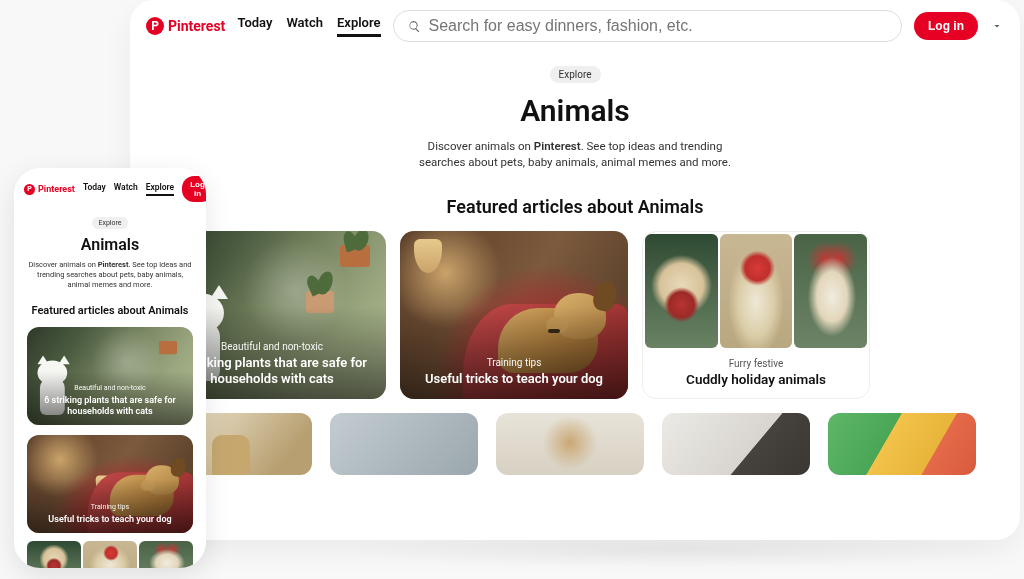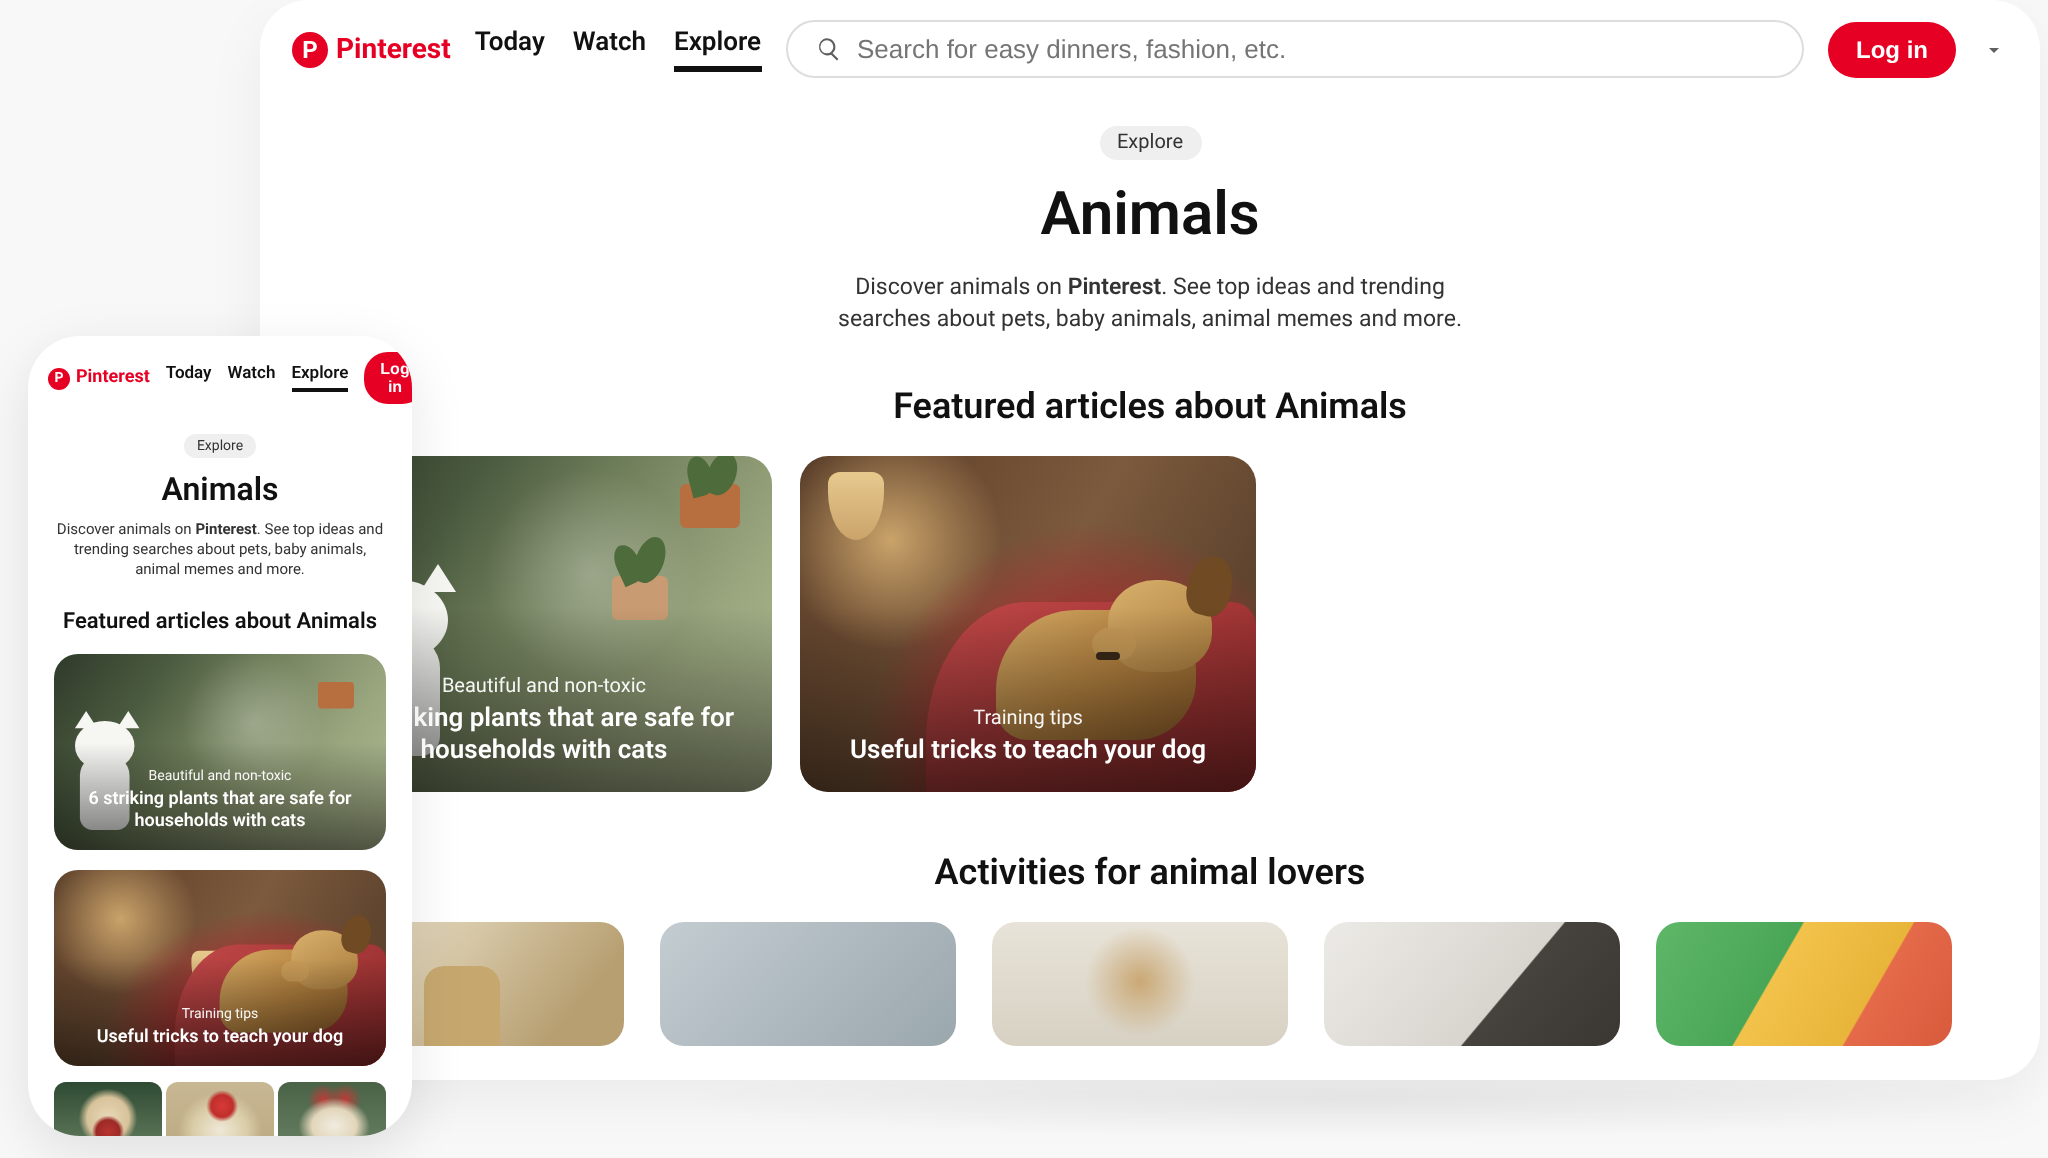--- a/index.html
+++ b/index.html
@@ -50,21 +50,21 @@
     flex:1;
     display:flex; align-items:center;
     border:1px solid #ddd;
     border-radius:24px;
     padding:6px 14px;
     gap:8px;
     color:#5f5f5f;
     font-size:12px;
   }
   .d-search svg { width:13px; height:13px; fill:#5f5f5f; }
-  .d-search input { border:none; outline:none; flex:1; font-size:13px; background:transparent; }
+  .d-search input { border:none; outline:none; flex:1; font-size:16px; background:transparent; }
   .d-login {
     background:#e60023; color:#fff; border:none;
     padding:7px 14px; border-radius:20px; font-weight:600; font-size:12px; cursor:pointer;
   }
   .d-chevron { width:14px; height:14px; display:flex; align-items:center; justify-content:center; color:#5f5f5f; cursor:pointer; }
 
   
   .d-content { padding: 10px 28px 0 28px; text-align:center; }
   .d-crumb {
     display:inline-block;
@@ -292,24 +292,34 @@
         <div class="dogear"></div>
         <div class="dogmuzz"></div>
         <div class="dogmouth"></div>
         <div class="card-overlay"></div>
         <div class="card-text">
           <div class="card-kick">Training tips</div>
           <div class="card-title">Useful tricks to teach your dog</div>
         </div>
       </div>
 
-
-    </div>
-
-    <h2 class="d-sect" style="margin-top:30px;">Activities for animal lovers</h2>
+      <div class="d-card-tri">
+        <div class="tri-imgs">
+          <div class="tri tri1"></div>
+          <div class="tri tri2"></div>
+          <div class="tri tri3"></div>
+        </div>
+        <div class="tri-cap">
+          <div class="tri-kick">Furry festive</div>
+          <div class="tri-title">Cuddly holiday animals</div>
+        </div>
+      </div>
+
+    </div>
+
     <div class="d-thumbs">
       <div class="thumb th1"></div>
       <div class="thumb th2"></div>
       <div class="thumb th3"></div>
       <div class="thumb th4"></div>
       <div class="thumb th5"></div>
     </div>
   </div>
 </div>
 

